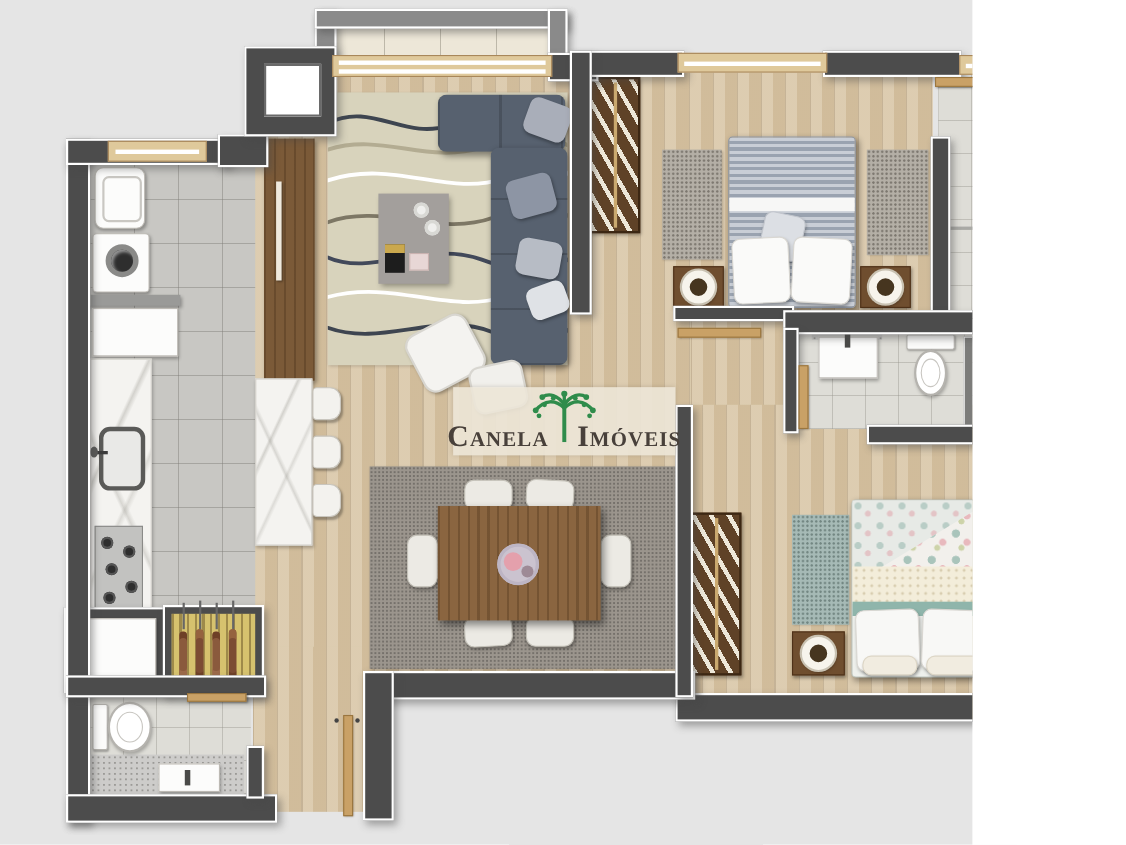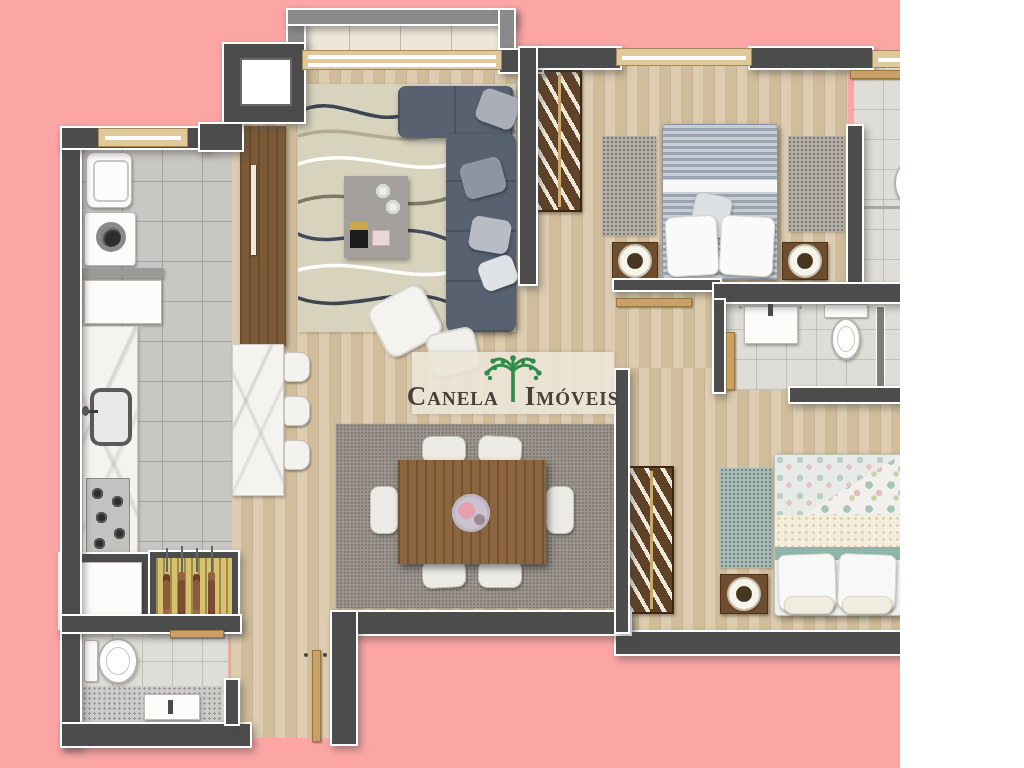--- a/index.html
+++ b/index.html
@@ -1,16 +1,16 @@
 <!DOCTYPE html>
 <html><head>
 <meta charset="utf-8">
 <style>
   html,body{margin:0;padding:0;background:#fff;font-family:"Liberation Sans",sans-serif;}
-  #stage{position:relative;width:900px;height:768px;background:#fca5a5;overflow:hidden;}
+  #stage{position:relative;width:836px;height:768px;background:#e5e5e5;overflow:hidden;padding-left:48px;}
   .abs{position:absolute;}
   
   .w{position:absolute;background:#4c4c4c;border:2px solid #fff;box-shadow:3px 4px 7px rgba(70,70,70,.45);box-sizing:border-box;}
   .wl{background:#8a8a8a;}
   
   .wd{position:absolute;background-color:#d8c5a5;background-image:repeating-linear-gradient(90deg,rgba(255,255,255,.13) 0 11px,rgba(160,128,86,.13) 11px 22px),repeating-linear-gradient(90deg,rgba(120,94,60,.28) 0 1px,transparent 1px 22px);}
   .tl{position:absolute;background-color:#c8c7c3;background-image:repeating-linear-gradient(0deg,rgba(125,123,117,.45) 0 1px,transparent 1px 40px),repeating-linear-gradient(90deg,rgba(125,123,117,.45) 0 1px,transparent 1px 40px);}
   .bt{position:absolute;background-color:#deddd7;background-image:repeating-linear-gradient(0deg,rgba(150,148,140,.42) 0 1px,transparent 1px 30px),repeating-linear-gradient(90deg,rgba(150,148,140,.42) 0 1px,transparent 1px 30px);}
   .bal{position:absolute;background-color:#ede7d8;background-image:repeating-linear-gradient(90deg,rgba(150,145,130,.55) 0 1px,transparent 1px 51px);}
   .gr{position:absolute;background-color:#cdccca;background-image:radial-gradient(rgba(95,93,88,.45) 1px,transparent 1.3px);background-size:5px 5px;}

